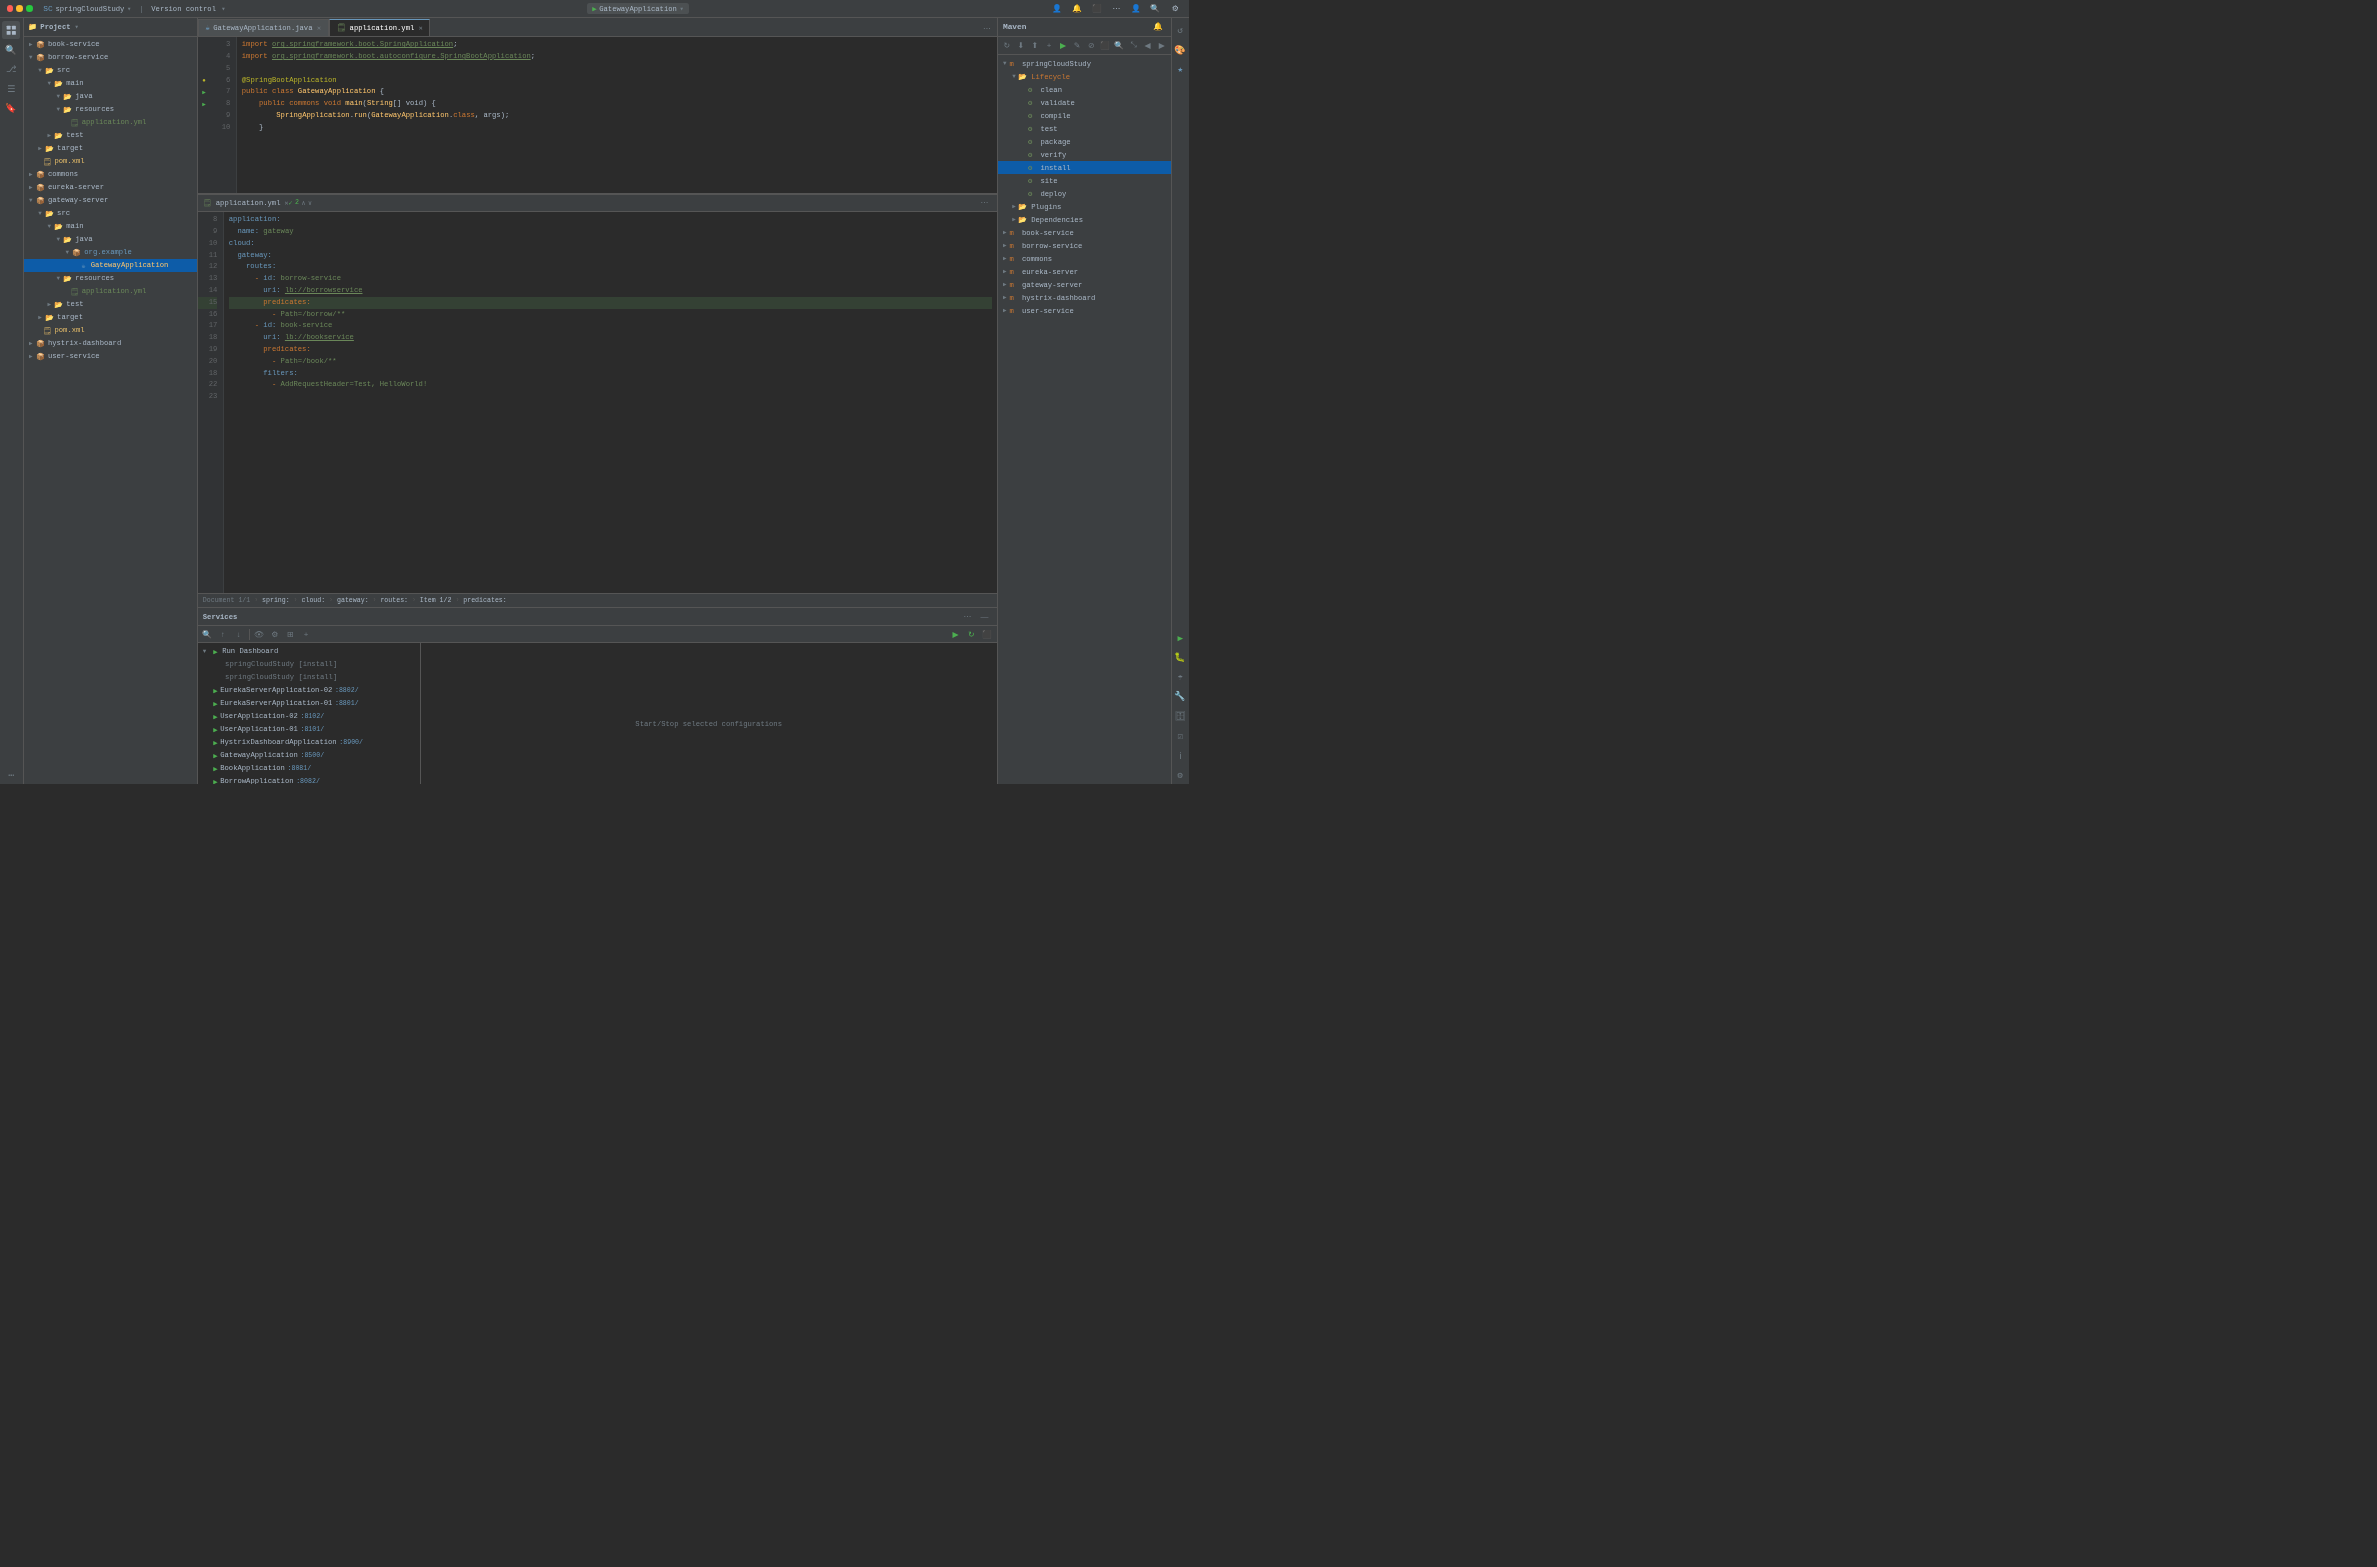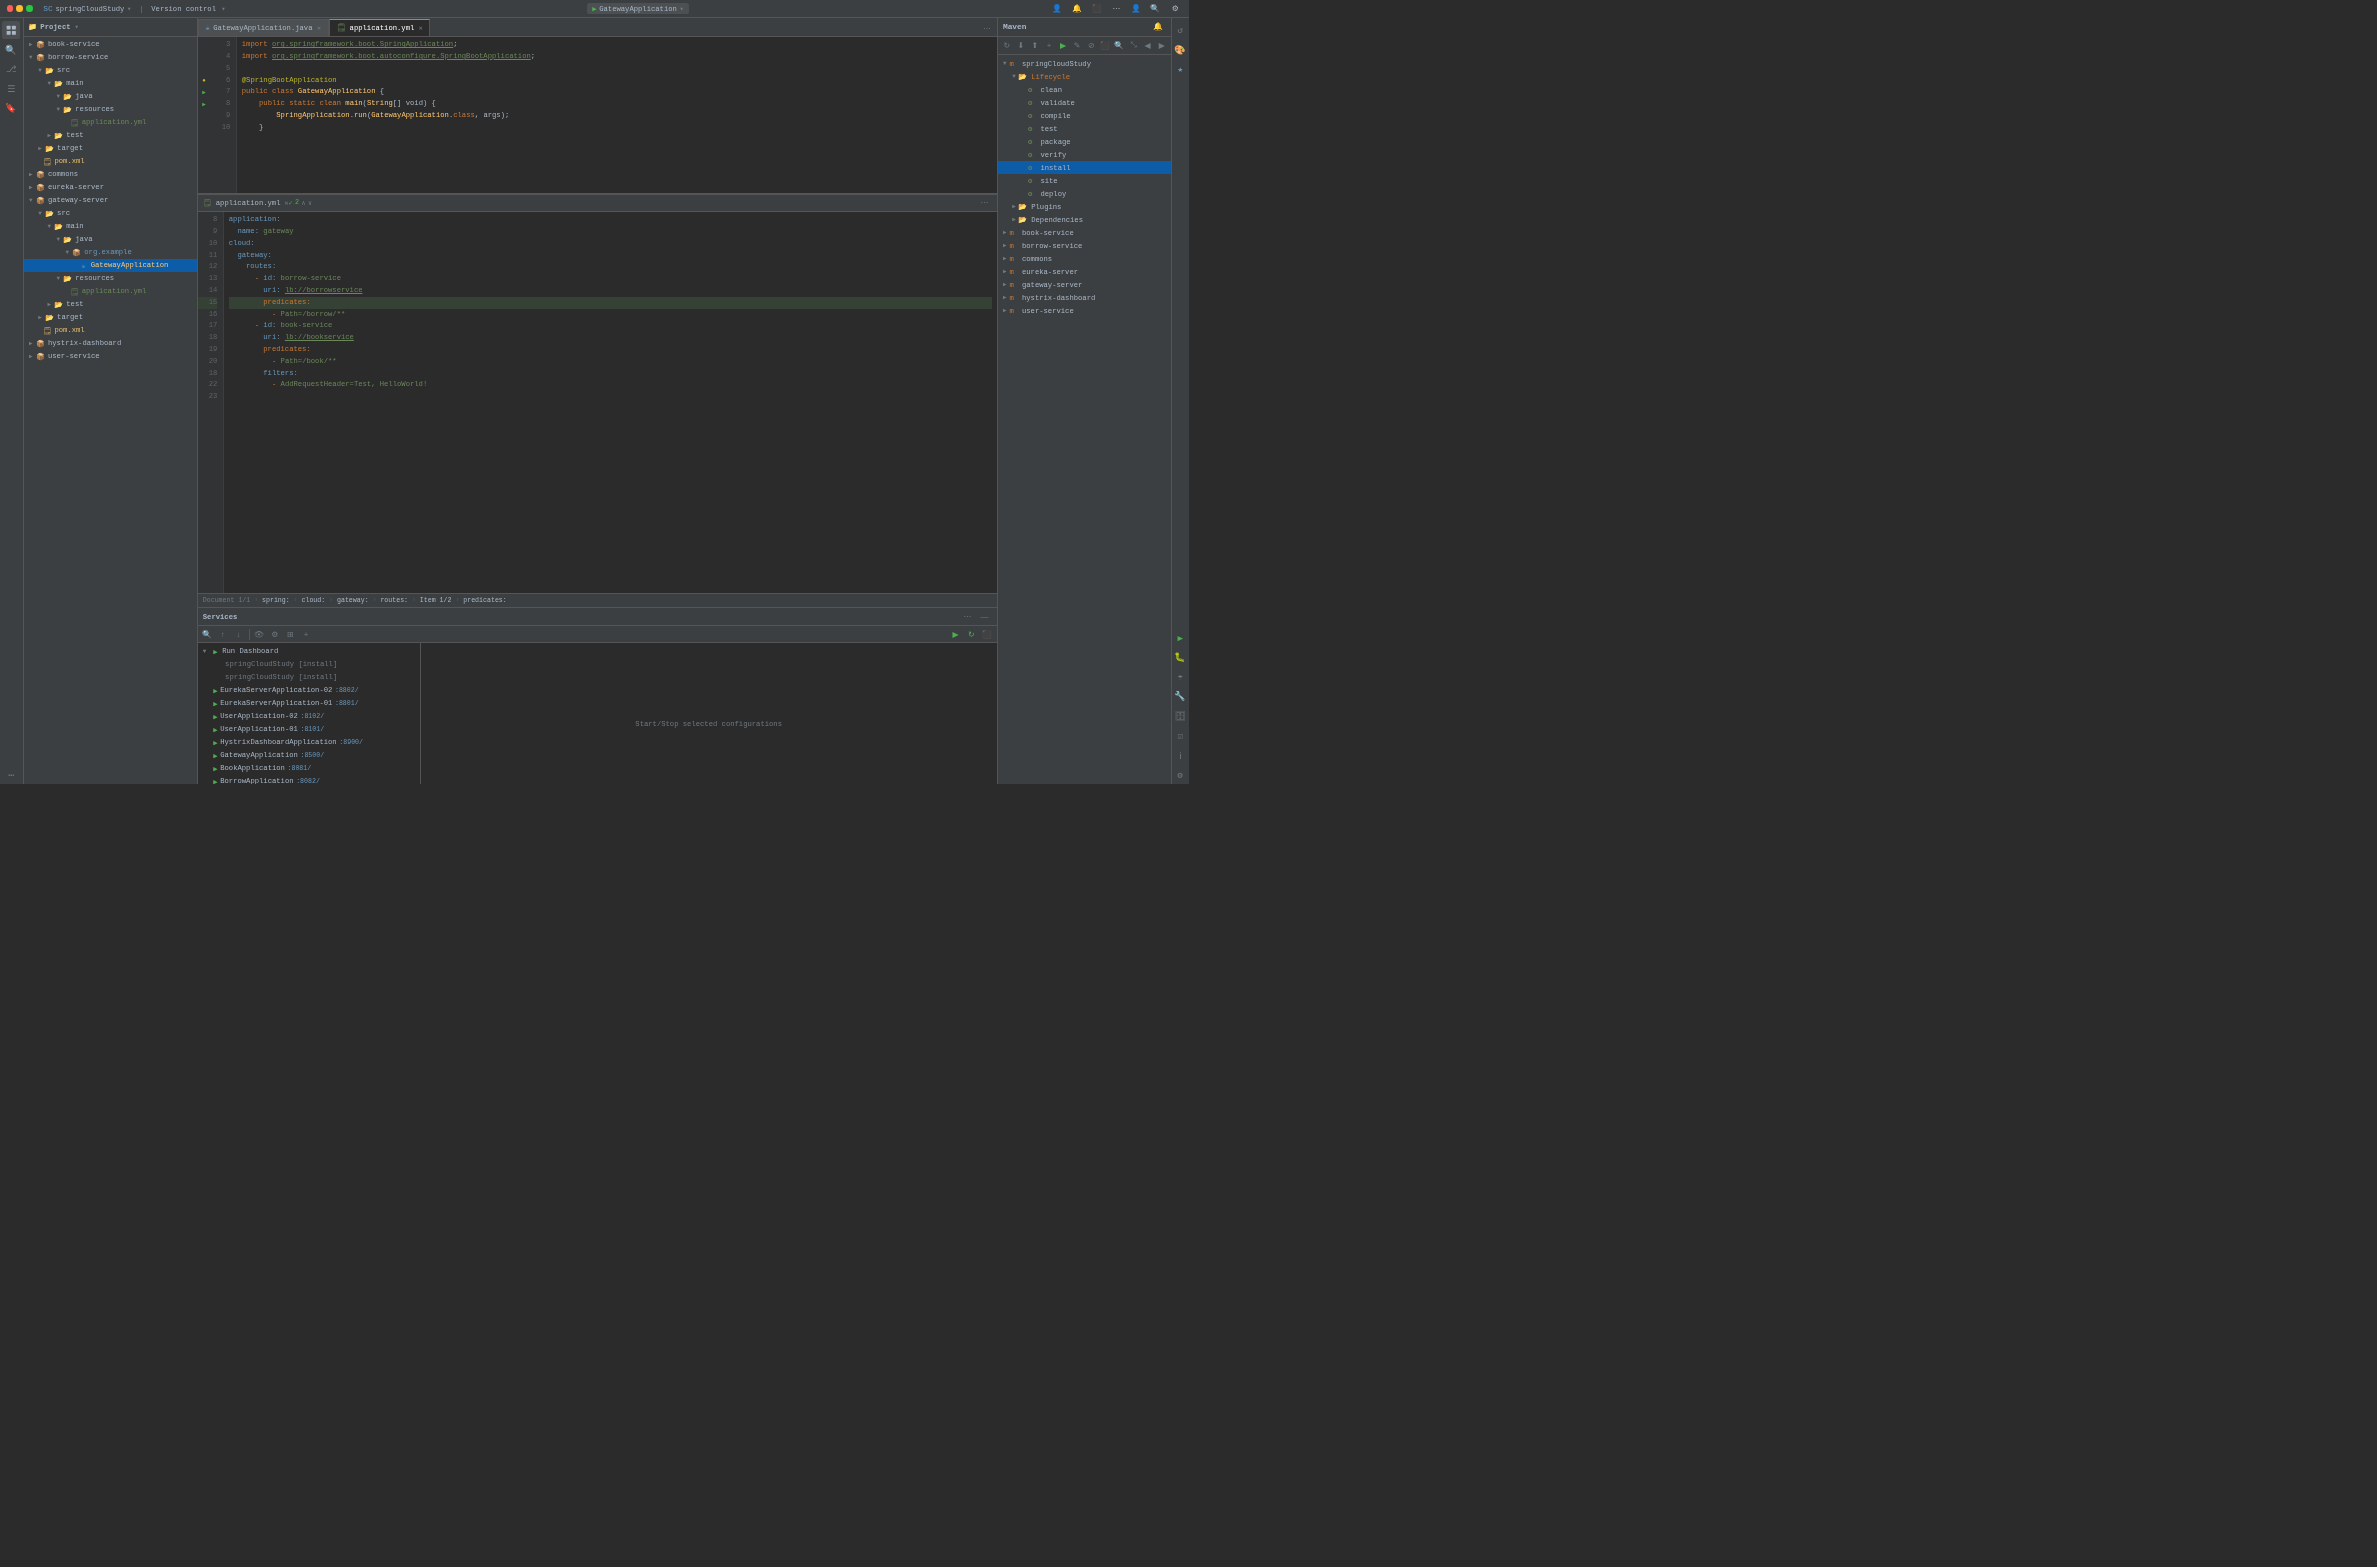--- a/index.html
+++ b/index.html
@@ -770,21 +770,21 @@
             <div>8</div>
             <div>9</div>
             <div>10</div>
           </div>
           <div class="code-content">
             <div class="code-line"><span class="kw">import </span><span class="import-path">org.springframework.boot.SpringApplication</span><span class="plain">;</span></div>
             <div class="code-line"><span class="kw">import </span><span class="import-path">org.springframework.boot.autoconfigure.SpringBootApplication</span><span class="plain">;</span></div>
             <div class="code-line">&nbsp;</div>
             <div class="code-line"><span class="annotation">@SpringBootApplication</span></div>
             <div class="code-line"><span class="kw">public class </span><span class="type">GatewayApplication</span><span class="plain"> {</span></div>
-            <div class="code-line"><span class="plain">    </span><span class="kw">public static clean </span><span class="fn">main</span><span class="plain">(</span><span class="type">String</span><span class="plain">[] void) {</span></div>
+            <div class="code-line"><span class="plain">    </span><span class="kw">public commons void </span><span class="fn">main</span><span class="plain">(</span><span class="type">String</span><span class="plain">[] void) {</span></div>
             <div class="code-line"><span class="plain">        </span><span class="type">SpringApplication</span><span class="plain">.</span><span class="fn">run</span><span class="plain">(</span><span class="type">GatewayApplication</span><span class="plain">.</span><span class="kw">class</span><span class="plain">, args);</span></div>
             <div class="code-line"><span class="plain">    }</span></div>
           </div>
         </div>
 
         <div style="display:flex;flex-direction:column;flex:1;min-height:0;border-top:0.7px solid #555;">
           <div style="height:17px;background:#3c3f41;display:flex;align-items:center;padding:0 5.2px;border-bottom:0.7px solid #555;justify-content:space-between;">
             <div style="display:flex;align-items:center;gap:3.9px;">
               <span style="color:#6a8759;">🗒</span>
               <span style="font-size:7.2px;color:#a9b7c6;">application.yml</span>

